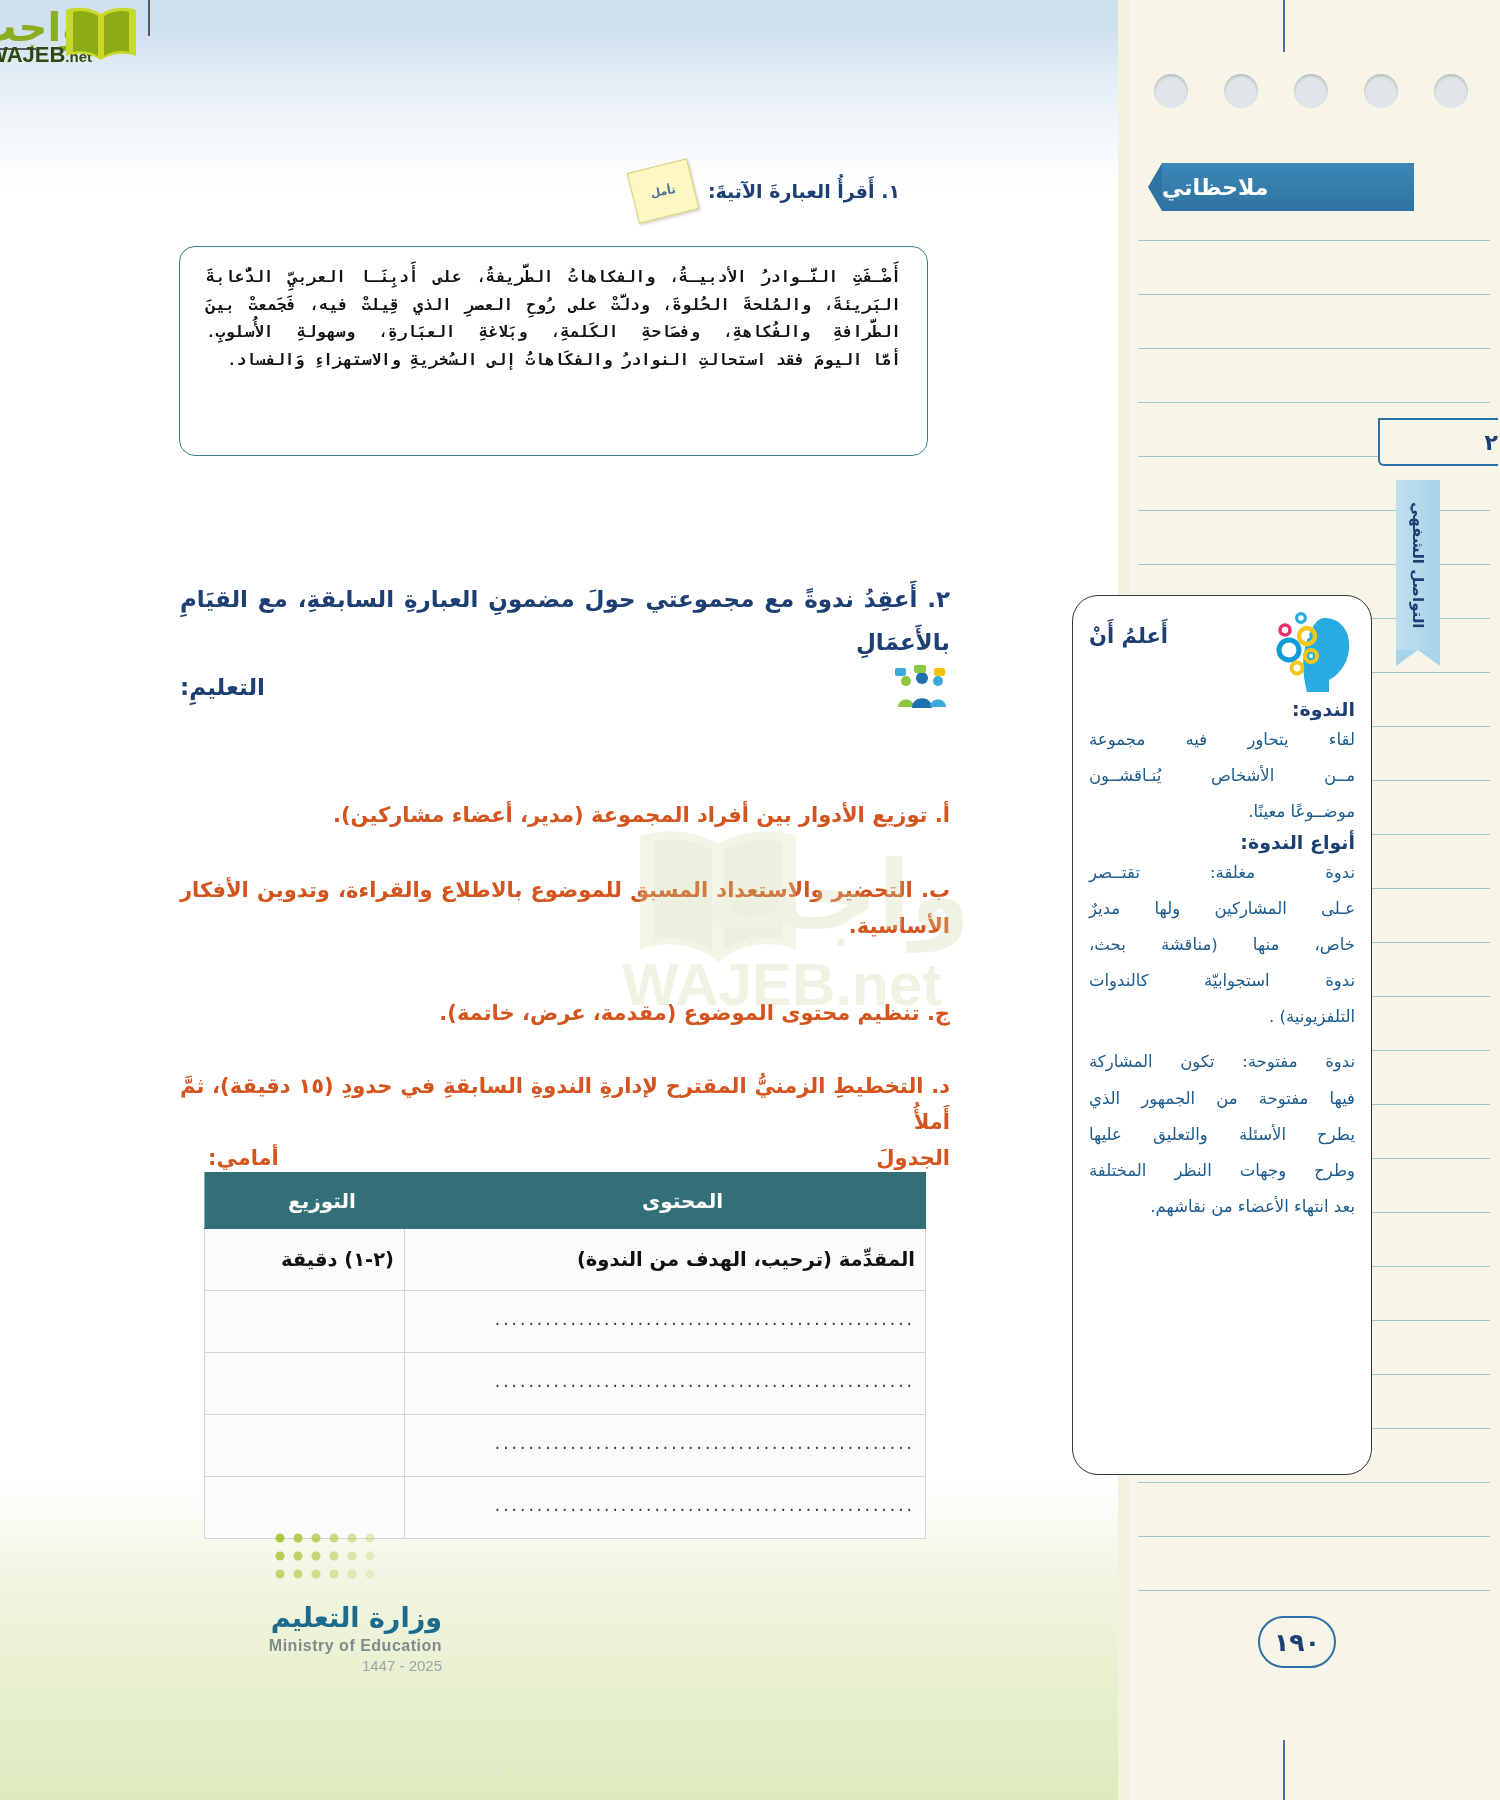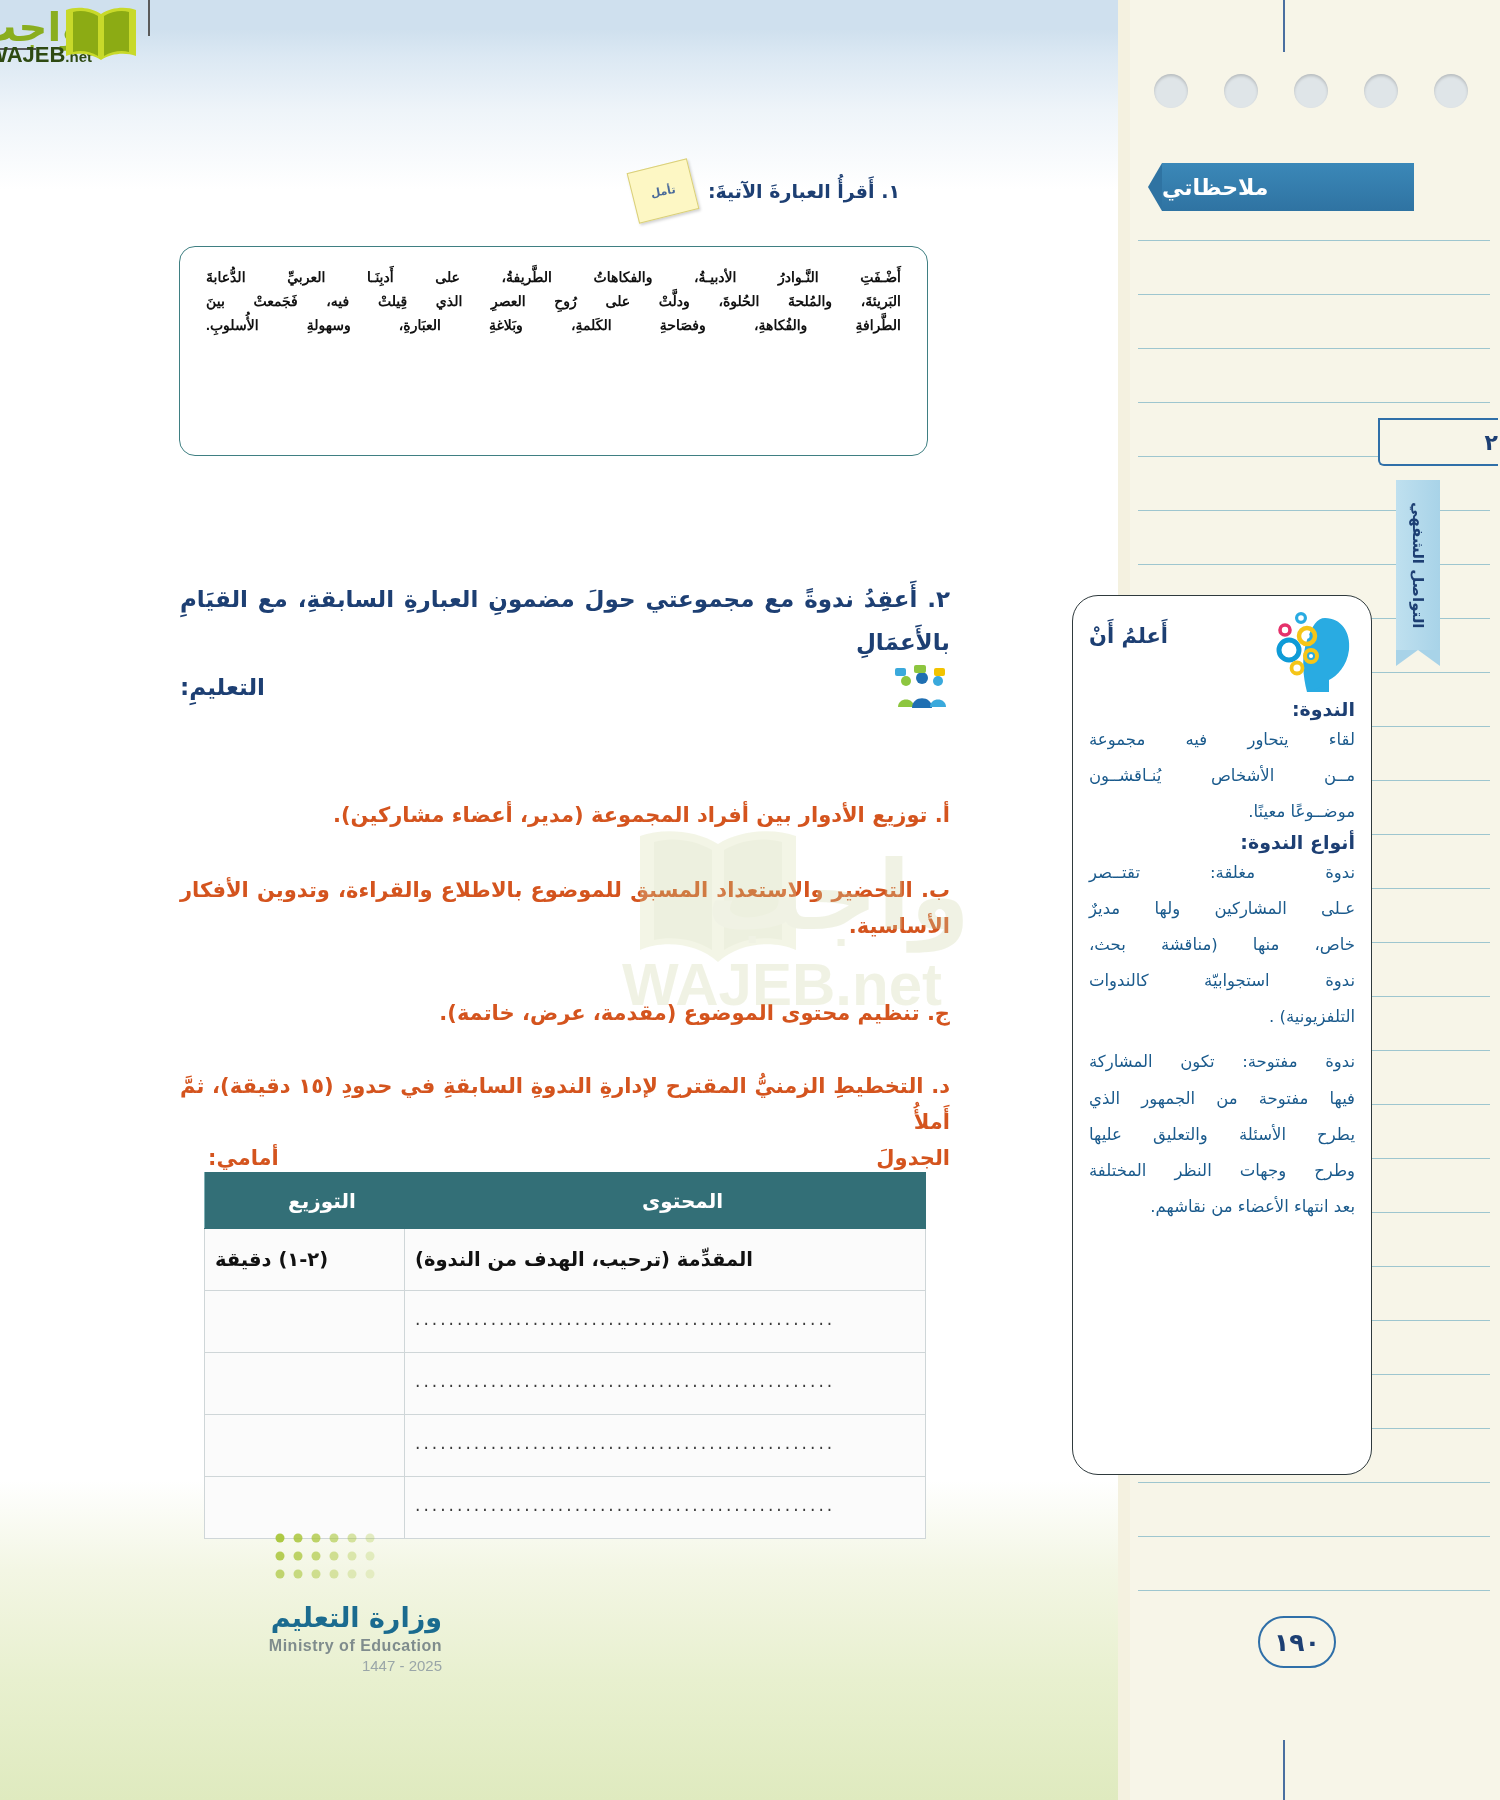--- a/index.html
+++ b/index.html
@@ -92,22 +92,22 @@
     position: absolute;
     right: 190px; top: 246px;
     width: 749px; min-height: 210px;
     border: 1.6px solid #3f7f82;
     border-radius: 16px;
     background: #ffffff;
     padding: 18px 26px 16px 26px;
     direction: rtl;
   }
   .quote-box p {
-    font-family: Liberation Sans, sans-serif;
-    font-size: 14px;
+    font-family: Liberation Mono, monospace;
+    font-size: 16px;
     font-weight: bold;
     color: #111;
     line-height: 1.72;
     text-align: justify;
     text-align-last: justify;
   }
   .quote-box p.last { text-align-last: right; }
 
   
   .q2-block {
@@ -183,21 +183,21 @@
     font-size: 20px;
     font-weight: bold;
     height: 56px;
     text-align: center;
     border-color: #336f77;
   }
   .tbl th.c-dist { width: 200px; border-left: 1px solid #7fb0b5; }
   .tbl td {
     background: #fbfbfb;
     height: 62px;
-    text-align: left;
+    text-align: right;
     font-size: 19.5px;
     font-weight: bold;
     color: #111;
     padding: 0 10px;
   }
   .tbl td.dots {
     color: #3a3a3a;
     letter-spacing: 3px;
     font-size: 17px;
     font-weight: normal;
@@ -391,20 +391,21 @@
       <span class="q1-text">١. أَقرأُ العبارةَ الآتيةَ:</span>
       <span class="think-tag">
         <span>تأمل</span>
       </span>
     </div>
 
     <div class="quote-box">
       <p>أَضْـفَتِ النَّـوادرُ الأدبيـةُ، والفكاهاتُ الطَّريفةُ، على أَدبِنَـا العربيِّ الدُّعابةَ</p>
       <p>البَريئةَ، والمُلحةَ الحُلوةَ، ودلَّتْ على رُوحِ العصرِ الذي قِيلتْ فيه، فَجَمعتْ بينَ</p>
       <p>الطَّرافةِ والفُكاهةِ، وفصَاحةِ الكَلمةِ، وبَلاغةِ العبَارةِ، وسهولةِ الأُسلوبِ.</p>
+      <p class="last">أمَّا اليومَ فقد استحالتِ النوادرُ والفكَاهاتُ إلى السُخريةِ والاستهزاءِ وَالفساد.</p>
     </div>
 
     <div class="q2-block">
       <div class="q2-text">٢. أَعقِدُ ندوةً مع مجموعتي حولَ مضمونِ العبارةِ السابقةِ، مع القيَامِ بالأَعمَالِ</div>
       <div class="q2-row2">
         <svg class="people-icon" viewBox="0 0 56 44">
           <circle cx="12" cy="16" r="5" fill="#8dc63f"></circle>
           <circle cx="28" cy="13" r="6" fill="#1f6fb2"></circle>
           <circle cx="44" cy="16" r="5" fill="#3aa9dc"></circle>
           <path d="M4 42 C4 32, 20 32, 20 42 Z" fill="#8dc63f"></path>

